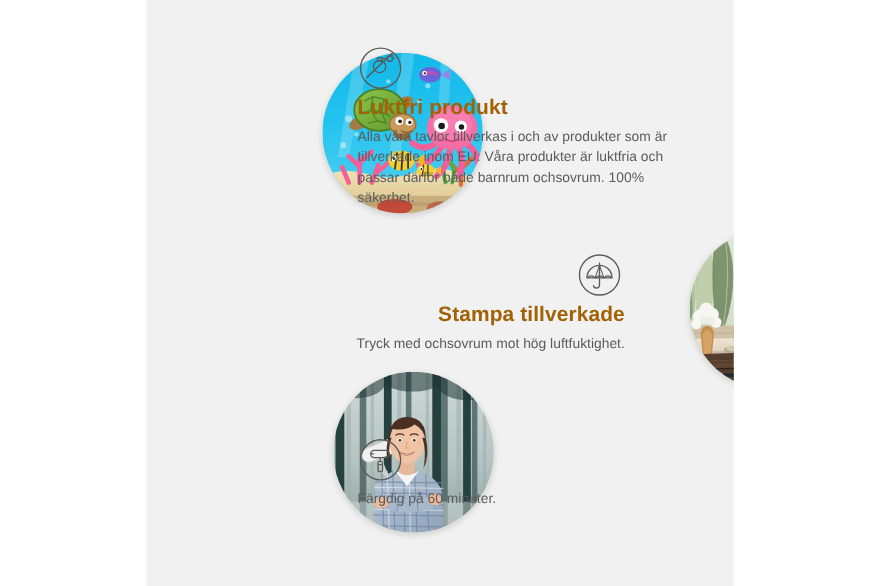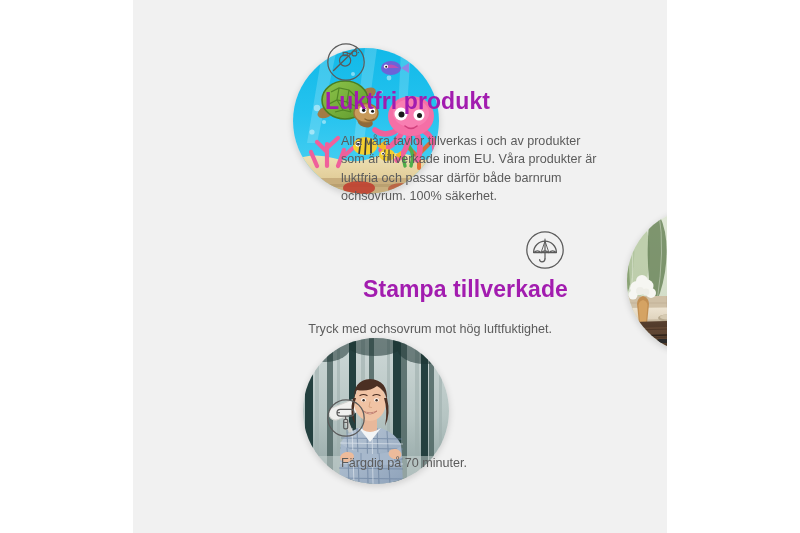--- a/index.html
+++ b/index.html
@@ -37,33 +37,33 @@
     position: absolute;
   }
   .feature .icon-wrap {
     width: 40px;
     height: 40px;
     margin-bottom: 6px;
   }
   .feature .icon-wrap svg { display: block; }
 
   .f-title {
-    font-size: 23px;
+    font-size: 19px;
     font-weight: bold;
-    color: #a21caf;
+    color: #a16207;
     letter-spacing: 0.1px;
     margin: 0 0 4px 0;
     line-height: 1.2;
     white-space: nowrap;
   }
   .f-desc {
     font-size: 12.6px;
     color: #5b5b5b;
     line-height: 1.48;
-    margin: 16px;
+    margin: 0;
   }
 
   
   #feature-odourless {
     left: 192px;
     top: 42px;
     width: 298px;
     text-align: left;
   }
   #feature-odourless .icon-wrap { margin-left: 1px; }
@@ -527,17 +527,17 @@
 
           <rect x="11" y="11.4" width="17" height="6.6" rx="3.3" fill="none" stroke="#5a5a5a" stroke-width="1.25"></rect>
 
           <path d="M19.6 18 L19.6 21.4" stroke="#5a5a5a" stroke-width="1.2" fill="none"></path>
           <path d="M14 14.7 L11 14.7" stroke="#5a5a5a" stroke-width="1.15" fill="none"></path>
 
           <rect x="17.7" y="21.4" width="4" height="9.4" rx="1.4" fill="none" stroke="#5a5a5a" stroke-width="1.2"></rect>
           <path d="M17.7 24.4 L21.7 24.4" stroke="#5a5a5a" stroke-width="1" fill="none"></path>
         </svg>
       </div>
-      <div class="f-desc">Färgdig på 70 minuter.</div>
+      <div class="f-desc">Färgdig på 60 minuter.</div>
     </div>
 
   </div>
 </div>
 
 </body></html>

